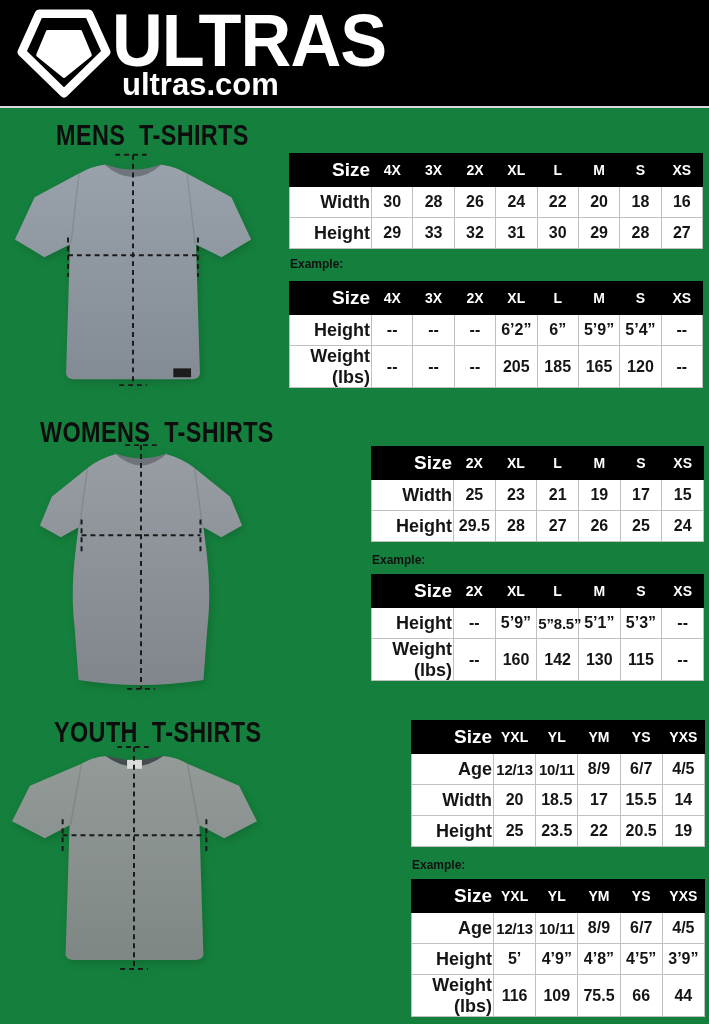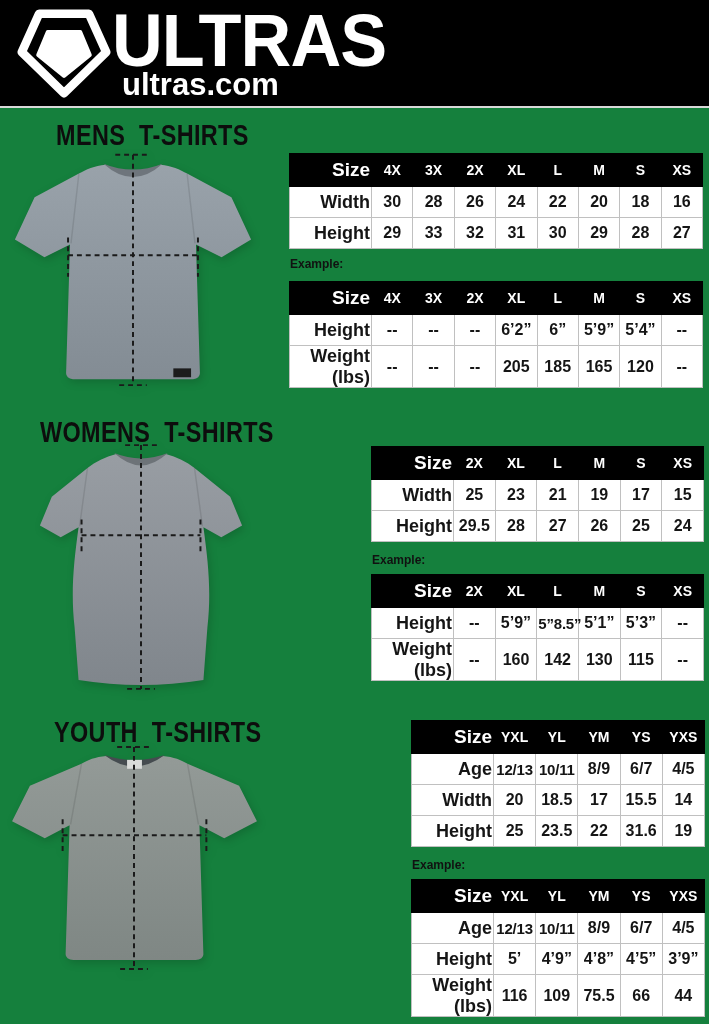--- a/index.html
+++ b/index.html
@@ -370,21 +370,21 @@
             <td>18.5</td>
             <td>17</td>
             <td>15.5</td>
             <td>14</td>
           </tr>
           <tr>
             <th class="lab">Height</th>
             <td>25</td>
             <td>23.5</td>
             <td>22</td>
-            <td>31.6</td>
+            <td>20.5</td>
             <td>19</td>
           </tr>
         </tbody>
       </table>
     </div>
   <div class="ex-label ex-youth">Example:</div>
   <div class="tblwrap w-youth p-youth2">
       <table class="sz">
         <colgroup>
           <col style="width: 82px;">

